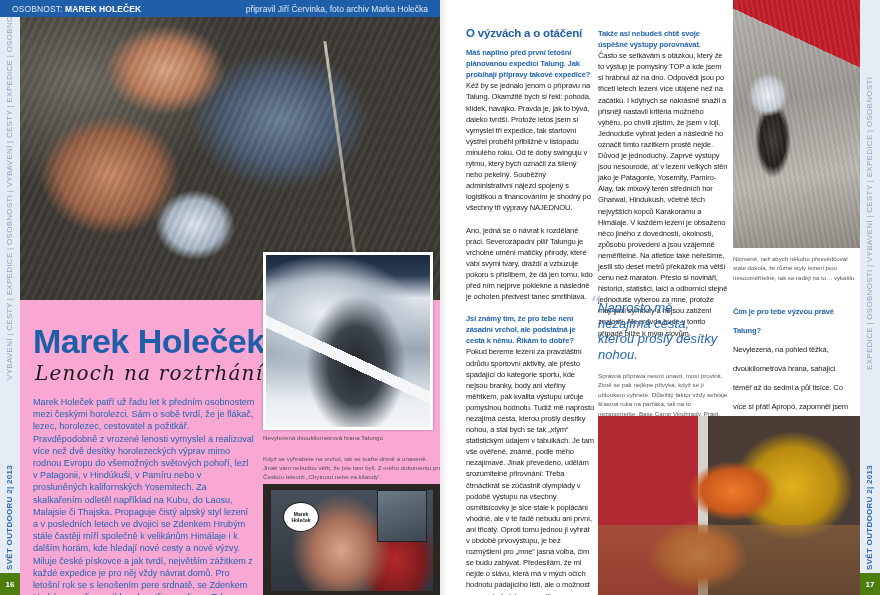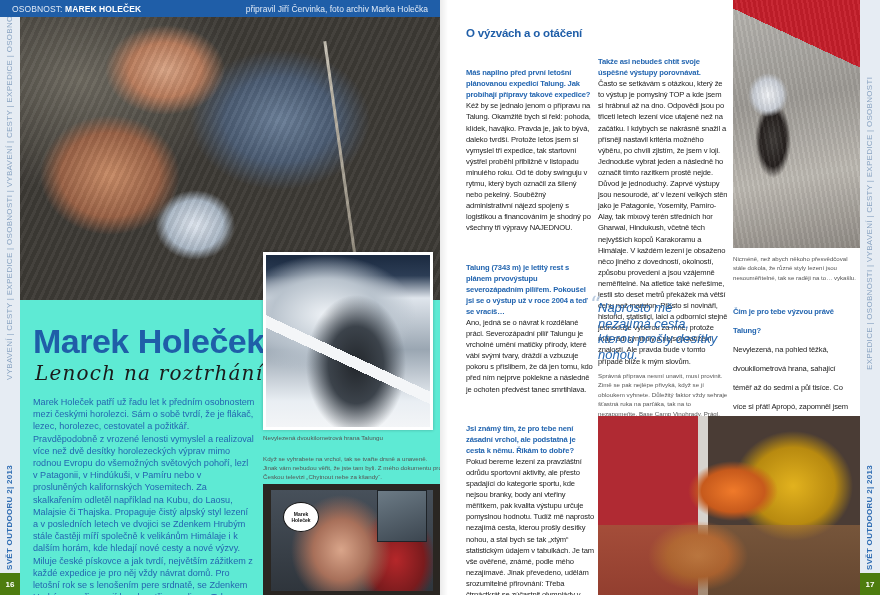--- a/index.html
+++ b/index.html
@@ -1,20 +1,20 @@
 <!DOCTYPE html>
 <html><head>
 <meta charset="utf-8">
 <style>
   * { box-sizing: border-box; margin: 0; padding: 0; }
   html, body { width: 880px; height: 595px; overflow: hidden; background: #fff; }
   body { position: relative; font-family: "Liberation Sans", sans-serif; color: #1a1a1a; }
 
   
-  .page-left { position: absolute; left: 0; top: 0; width: 440px; height: 595px; background: #5eead4; overflow: hidden; }
+  .page-left { position: absolute; left: 0; top: 0; width: 440px; height: 595px; background: #f9a8d4; overflow: hidden; }
   .hero { position: absolute; left: 0; top: 0; width: 440px; height: 300px;
     background:
       radial-gradient(ellipse 60px 45px at 165px 70px, #d8a485 0%, #b97c5c 60%, transparent 100%),
       radial-gradient(ellipse 70px 60px at 110px 175px, #c88b66 0%, #9a6246 70%, transparent 100%),
       radial-gradient(ellipse 90px 70px at 280px 120px, #6b7f98 0%, #4b5c73 60%, transparent 100%),
       radial-gradient(ellipse 40px 35px at 195px 225px, #dfe6ef 0%, #aab7c5 70%, transparent 100%),
       radial-gradient(ellipse 200px 140px at 80px 80px, #6e6a60 0%, #3d3a35 80%),
       linear-gradient(135deg, #4b4740 0%, #2c2a27 40%, #5a554c 70%, #3a3732 100%);
   }
   .hero::after { content:""; position:absolute; inset:0;
@@ -58,21 +58,21 @@
 
   
   .page-right { position: absolute; left: 440px; top: 0; width: 440px; height: 595px; background: #fff; overflow: hidden; }
   .gutter { position: absolute; left: 440px; top: 0; width: 8px; height: 595px; background: linear-gradient(90deg, rgba(0,0,0,0.08), rgba(0,0,0,0)); z-index: 5; }
 
   .col { position: absolute; top: 28px; font-family: "Liberation Sans", sans-serif; font-size: 7.6px; line-height: 11.1px; color: #222; letter-spacing: -0.15px; }
   .col-a { left: 466px; width: 128px; }
   .col-b { left: 598px; width: 130px; }
   .col h2 { font-size: 11.5px; font-weight: bold; color: #1f5ea8; margin-bottom: 8px; letter-spacing: -0.2px; }
   .col .q { font-weight: bold; color: #2466b0; }
-  .col .para { margin-bottom: 11px; margin-top: 28px; }
+  .col .para { margin-bottom: 11px; }
 
   .pull-quote { position: absolute; left: 598px; top: 300px; width: 130px; }
   .pull-quote .mark { position: absolute; left: -8px; top: -8px; font-size: 22px; color: #b9cbe0; font-family: "DejaVu Serif", serif; }
   .pull-quote .text { font-size: 13px; line-height: 15.5px; font-style: italic; color: #2466b0; }
   .pull-quote .note { margin-top: 9px; font-size: 6.2px; line-height: 9.4px; color: #555; }
 
   .photo-wall { position: absolute; left: 733px; top: 0; width: 127px; height: 248px;
     background:
       radial-gradient(ellipse 20px 22px at 35px 95px, #f1f3f6 0%, #c9ced6 70%, transparent 100%),
       radial-gradient(ellipse 18px 38px at 40px 140px, #3f3b38 0%, #26211f 70%, transparent 100%),
@@ -133,21 +133,20 @@
 <div class="page-right"></div>
 <div class="gutter"></div>
 
 <div class="col col-a">
   <h2>O výzvách a o otáčení</h2>
   <div class="para">
     <div class="q">Máš napilno před první letošní plánovanou expedicí Talung. Jak probíhají přípravy takové expedice?</div>
     <div>Kéž by se jednalo jenom o přípravu na Talung. Okamžitě bych si řekl: pohoda, klídek, havájko. Pravda je, jak to bývá, daleko tvrdší. Protože letos jsem si vymyslel tři expedice, tak startovní výstřel proběhl přibližně v listopadu minulého roku. Od té doby swinguju v rytmu, který bych označil za šílený nebo pekelný. Souběžný administrativní nájezd spojený s logistikou a financováním je shodný po všechny tři výpravy NAJEDNOU.</div>
   </div>
   <div class="para">
-    <div class="q">Talung (7343 m) je letitý rest s plánem prvovýstupu severozápadním pilířem. Pokoušel jsi se o výstup už v roce 2004 a teď se vracíš…</div>
     <div>Ano, jedná se o návrat k rozdělané práci. Severozápadní pilíř Talungu je vrcholné umění matičky přírody, které vábí svými tvary, dráždí a vzbuzuje pokoru s příslibem, že dá jen tomu, kdo před ním nejprve poklekne a následně je ochoten předvést tanec smrtihlava.</div>
   </div>
   <div class="para">
     <div class="q">Jsi známý tím, že pro tebe není zásadní vrchol, ale podstatná je cesta k němu. Říkám to dobře?</div>
     <div>Pokud bereme lezení za pravzláštní odrůdu sportovní aktivity, ale přesto spadající do kategorie sportu, kde nejsou branky, body ani vteřiny měřítkem, pak kvalita výstupu určuje pomyslnou hodnotu. Tudíž mě naprosto nezajímá cesta, kterou prošly desítky nohou, a stal bych se tak „xtým“ statistickým údajem v tabulkách. Je tam vše ověřené, známé, podle mého nezajímavé. Jinak převedeno, udělám srozumitelné přirovnání: Třeba čtrnáctkrát se zúčastnit olympiády v podobě výstupu na všechny osmitisícovky je sice stále k poplácání vhodné, ale v té řadě nebudu ani první, ani třicátý. Oproti tomu jednou ji vyhrát v obdobě prvovýstupu, je bez rozmýšlení pro „mne“ jasná volba, čím se budu zabývat. Předesílám, že mi nejde o slávu, která má v mých očích hodnotu padajícího listí, ale o možnost porovnat představy s realitou. Odpovídat si na otázky, pro to dýchat a srovnat podél této cesty krok, je tou hlavní zábavou. Nicméně ctím pravidlo: hledej si v tom každý svůj díl spokojenosti.</div>
   </div>
 </div>
 
 <div class="col col-b">
   <div class="para">

